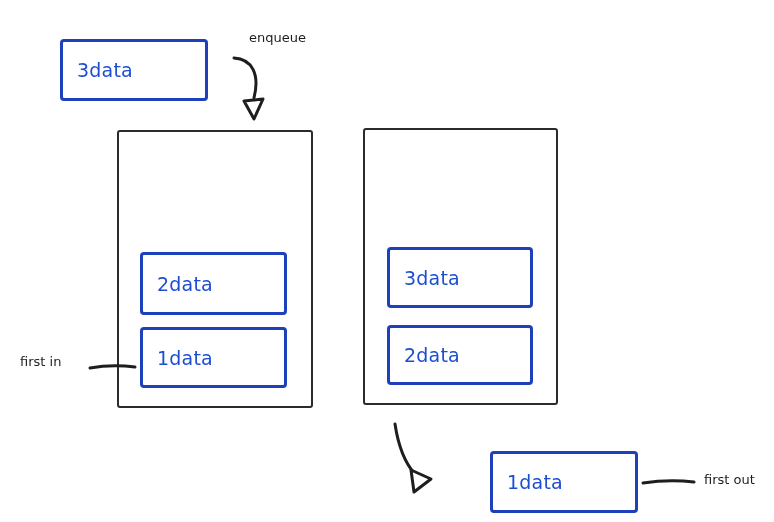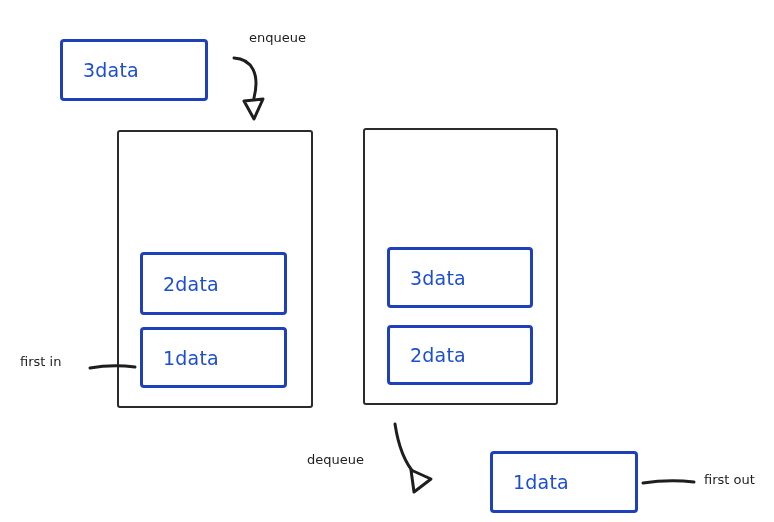--- a/index.html
+++ b/index.html
@@ -22,21 +22,21 @@
     position: absolute;
     box-sizing: border-box;
     border: 3px solid #1e40bb;
     border-radius: 4px;
     background: #ffffff;
     display: flex;
     align-items: center;
     color: #1d4ed2;
     font-size: 19px;
     letter-spacing: 0.2px;
-    padding-left: 20px;
+    padding-left: 14px;
   }
 
   
   .container-box {
     position: absolute;
     box-sizing: border-box;
     border: 2px solid #2b2b2b;
     border-radius: 3px;
     background: transparent;
   }
@@ -95,21 +95,20 @@
 
   <div class="container-box" style="left:363px; top:128px; width:195px; height:277px;"></div>
 
   <div class="node" style="left:387px; top:247px; width:146px; height:61px;">
     <span>3data</span>
   </div>
   <div class="node" style="left:387px; top:325px; width:146px; height:60px;">
     <span>2data</span>
   </div>
 
-  <div class="label" style="left:307px; top:452px;">dequeue</div>
 
   <svg class="abs" style="left:385px; top:416px;" width="64" height="84" viewBox="0 0 64 84">
     <path class="stroke" d="M 10 8 C 13 28, 19 46, 30 58"></path>
     <path class="head" d="M 26 54 L 46 63 L 29 76 Z"></path>
   </svg>
 
   <div class="node" style="left:490px; top:451px; width:148px; height:62px;">
     <span>1data</span>
   </div>
 

